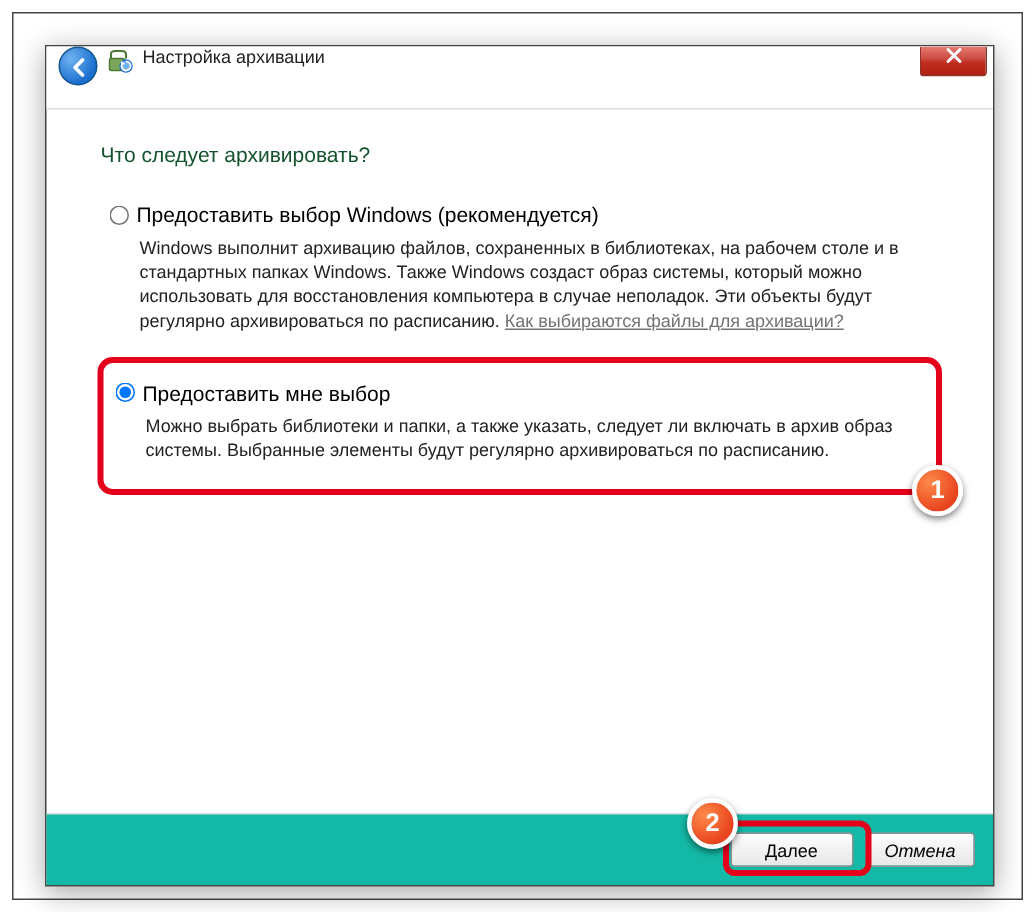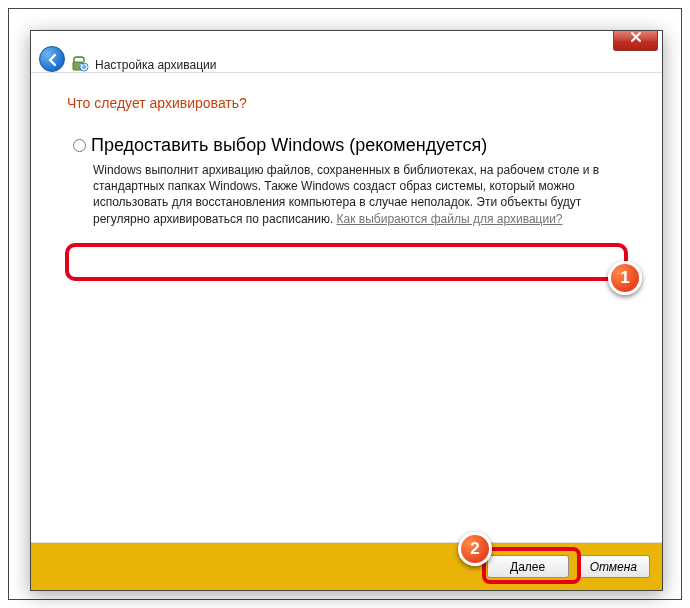--- a/index.html
+++ b/index.html
@@ -38,21 +38,21 @@
     border-radius: 0 0 3px 3px;
     color: #fff;
     text-align: center;
     line-height: 16px;
     font-size: 12px;
     cursor: pointer;
   }
   .header {
     height: 42px;
     display: flex;
-    align-items: flex-end;
+    align-items: flex-start;
     padding: 0 8px;
     gap: 6px;
     border-bottom: 1px solid #ddd;
     background: #fff;
   }
   .back-btn {
     width: 26px; height: 26px;
     border-radius: 50%;
     background: radial-gradient(circle at 30% 30%, #6fb3f0, #1b6fcf 70%);
     border: 1px solid #14548f;
@@ -62,36 +62,36 @@
   .back-btn svg { position: absolute; top: 5px; left: 5px; }
   .hdr-icon {
     width: 18px; height: 18px;
     display: flex; align-items: center; justify-content: center;
   }
   .hdr-title { color: #222; font-size: 12px; }
   .content {
     padding: 18px 34px 0 34px;
   }
   .question {
-    color: #c2410c;
+    color: #14532d;
     font-size: 14px;
     margin: 4px 0 18px 2px;
   }
   .opt {
     padding: 6px 8px 10px 8px;
     margin-bottom: 6px;
     border-radius: 8px;
   }
   .opt-row {
     display: flex;
     align-items: center;
     gap: 5px;
   }
   .opt-row input[type=radio] { margin: 0; }
-  .opt-label { font-size: 18px; color: #000; }
+  .opt-label { font-size: 14px; color: #000; }
   .opt-desc {
     margin: 6px 0 0 20px;
     font-size: 12px;
     color: #222;
     line-height: 1.35;
   }
   .opt-desc a { color: #737373; text-decoration: underline; cursor: pointer; }
   .highlight-box {
     border: 4px solid #e4001b;
     border-radius: 10px;
@@ -106,21 +106,21 @@
     box-shadow: 0 2px 5px rgba(0,0,0,0.5);
     color: #fff;
     font-weight: bold;
     font-size: 17px;
     display: flex; align-items: center; justify-content: center;
   }
   .footer {
     position: absolute;
     bottom: 0; left: 0; right: 0;
     height: 48px;
-    background: #eab308;
+    background: #14b8a6;
     border-top: 1px solid #ddd;
     display: flex;
     align-items: center;
     justify-content: flex-end;
     padding-right: 12px;
     gap: 8px;
   }
   .btn {
     min-width: 82px;
     height: 23px;
@@ -177,20 +177,25 @@
       <div class="opt-row">
         <input type="radio" name="choice" style="">
         <span class="opt-label">Предоставить выбор Windows (рекомендуется)</span>
       </div>
       <div class="opt-desc">
         <span>Windows выполнит архивацию файлов, сохраненных в библиотеках, на рабочем столе и в стандартных папках Windows. Также Windows создаст образ системы, который можно использовать для восстановления компьютера в случае неполадок. Эти объекты будут регулярно архивироваться по расписанию. </span><a>Как выбираются файлы для архивации?</a>
       </div>
     </div>
 
     <div class="opt highlight-box" style="padding-top:12px;padding-bottom:18px;">
+      <div class="opt-row">
+        <input type="radio" name="choice" checked="" style="">
+        <span class="opt-label">Предоставить мне выбор</span>
+      </div>
+      <div class="opt-desc">Можно выбрать библиотеки и папки, а также указать, следует ли включать в архив образ системы. Выбранные элементы будут регулярно архивироваться по расписанию.</div>
       <div class="marker" style="right:-18px; bottom:-18px;">1</div>
     </div>
   </div>
 
   <div class="footer">
     <button class="btn">Далее</button>
     <button class="btn cancel">Отмена</button>
   </div>
 
   <div class="next-highlight" style="bottom:6px; right:81px; width:99px; height:37px;"></div>

